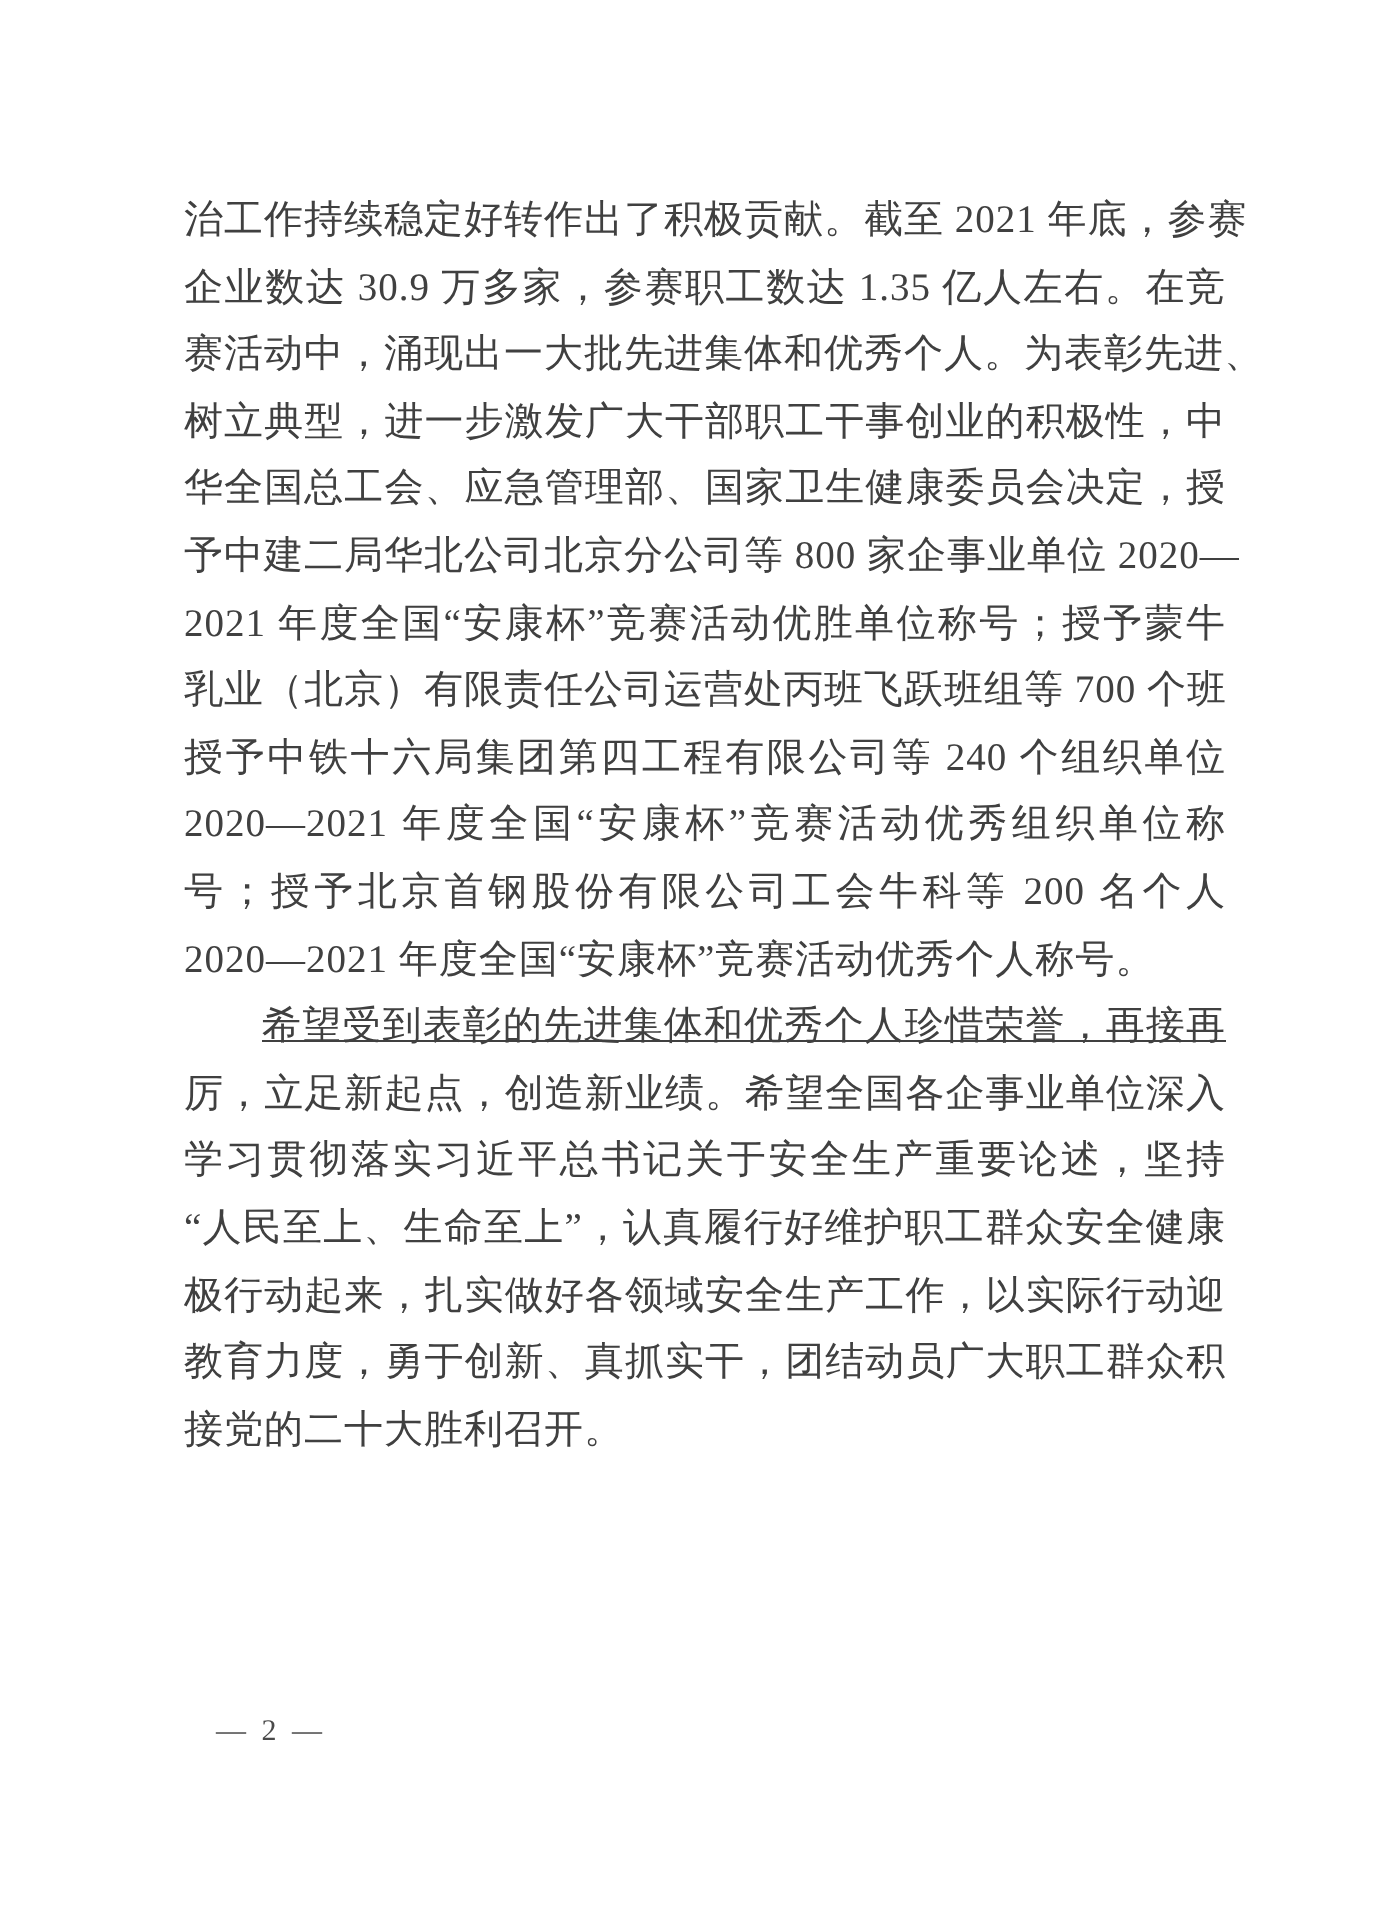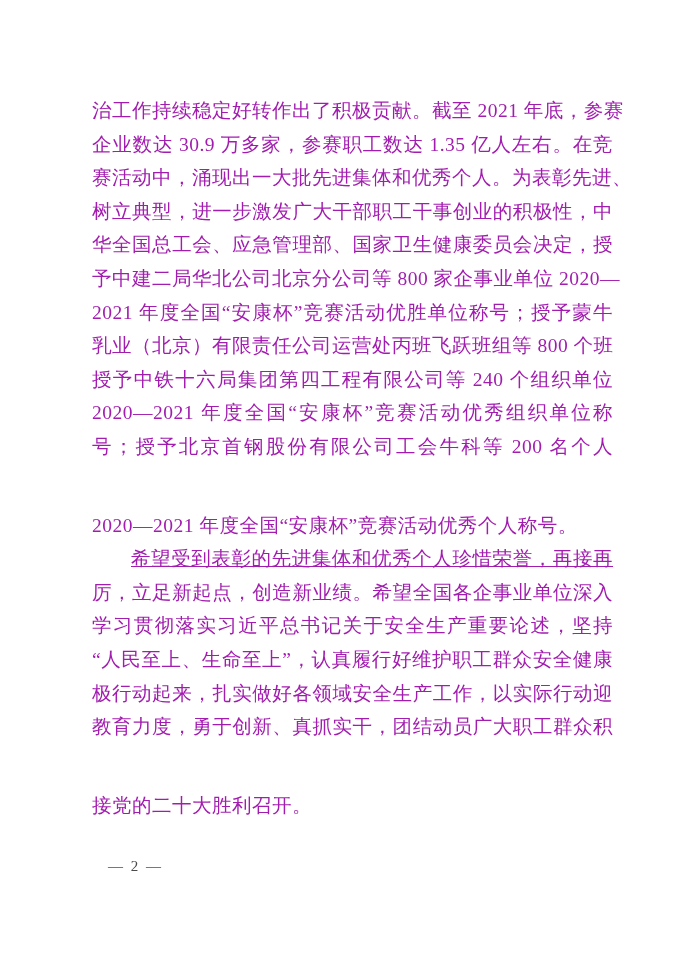--- a/index.html
+++ b/index.html
@@ -17,36 +17,35 @@
     width: 700px;
     height: 955px;
     background: #ffffff;
     overflow: hidden;
   }
   .text-block {
     position: absolute;
     left: 92px;
     top: 94px;
     width: 521px;
-    color: #a21caf;
+    color: #404040;
     font-size: 19.5px;
     line-height: 33.6px;
   }
   .text-line {
     height: 33.6px;
     white-space: nowrap;
     text-align: justify;
     text-align-last: justify;
     text-justify: inter-character;
     letter-spacing: 0.5px;
   }
   .text-line.para-end {
     text-align: left;
     text-align-last: left;
-    margin-top: 45px;
   }
   .text-line.indent {
     padding-left: 39px;
     text-decoration: underline;
   }
   .footer {
     position: absolute;
     left: 108px;
     top: 858px;
     color: #4a4a4a;
@@ -59,21 +58,21 @@
 
 <div class="page">
   <div class="text-block" id="text-block">
       <div class="text-line">治工作持续稳定好转作出了积极贡献。截至 2021 年底，参赛</div>
       <div class="text-line">企业数达 30.9 万多家，参赛职工数达 1.35 亿人左右。在竞</div>
       <div class="text-line">赛活动中，涌现出一大批先进集体和优秀个人。为表彰先进、</div>
       <div class="text-line">树立典型，进一步激发广大干部职工干事创业的积极性，中</div>
       <div class="text-line">华全国总工会、应急管理部、国家卫生健康委员会决定，授</div>
       <div class="text-line">予中建二局华北公司北京分公司等 800 家企事业单位 2020—</div>
       <div class="text-line">2021 年度全国“安康杯”竞赛活动优胜单位称号；授予蒙牛</div>
-      <div class="text-line">乳业（北京）有限责任公司运营处丙班飞跃班组等 800 个班</div>
+      <div class="text-line">乳业（北京）有限责任公司运营处丙班飞跃班组等 700 个班</div>
       <div class="text-line">授予中铁十六局集团第四工程有限公司等 240 个组织单位</div>
       <div class="text-line">2020—2021 年度全国“安康杯”竞赛活动优秀组织单位称</div>
       <div class="text-line">号；授予北京首钢股份有限公司工会牛科等 200 名个人</div>
       <div class="text-line para-end">2020—2021 年度全国“安康杯”竞赛活动优秀个人称号。</div>
       <div class="text-line indent">希望受到表彰的先进集体和优秀个人珍惜荣誉，再接再</div>
       <div class="text-line">厉，立足新起点，创造新业绩。希望全国各企事业单位深入</div>
       <div class="text-line">学习贯彻落实习近平总书记关于安全生产重要论述，坚持</div>
       <div class="text-line">“人民至上、生命至上”，认真履行好维护职工群众安全健康</div>
       <div class="text-line">极行动起来，扎实做好各领域安全生产工作，以实际行动迎</div>
       <div class="text-line">教育力度，勇于创新、真抓实干，团结动员广大职工群众积</div>

